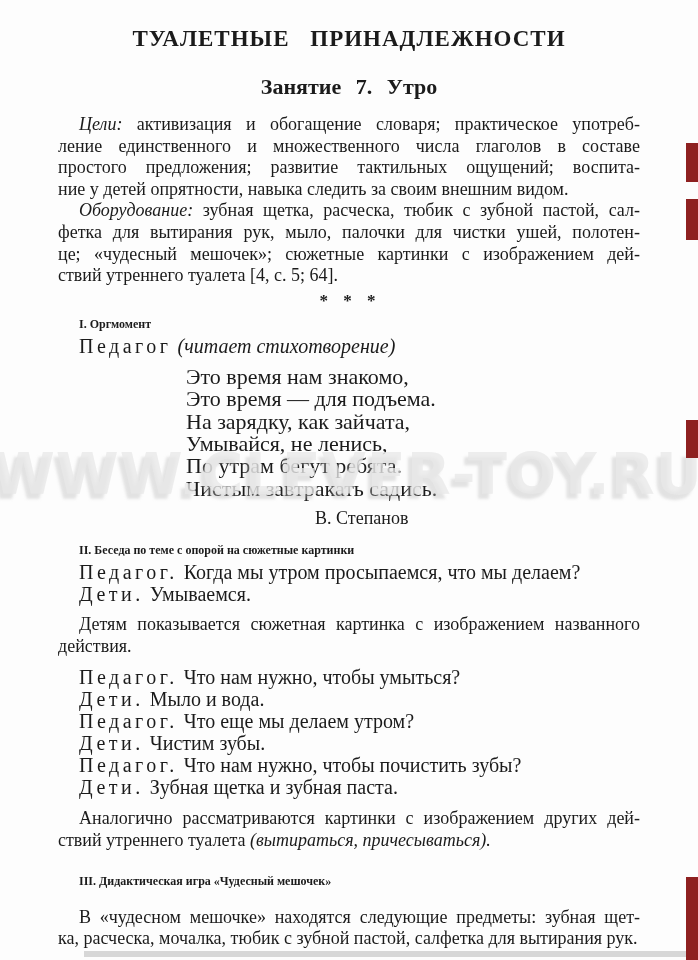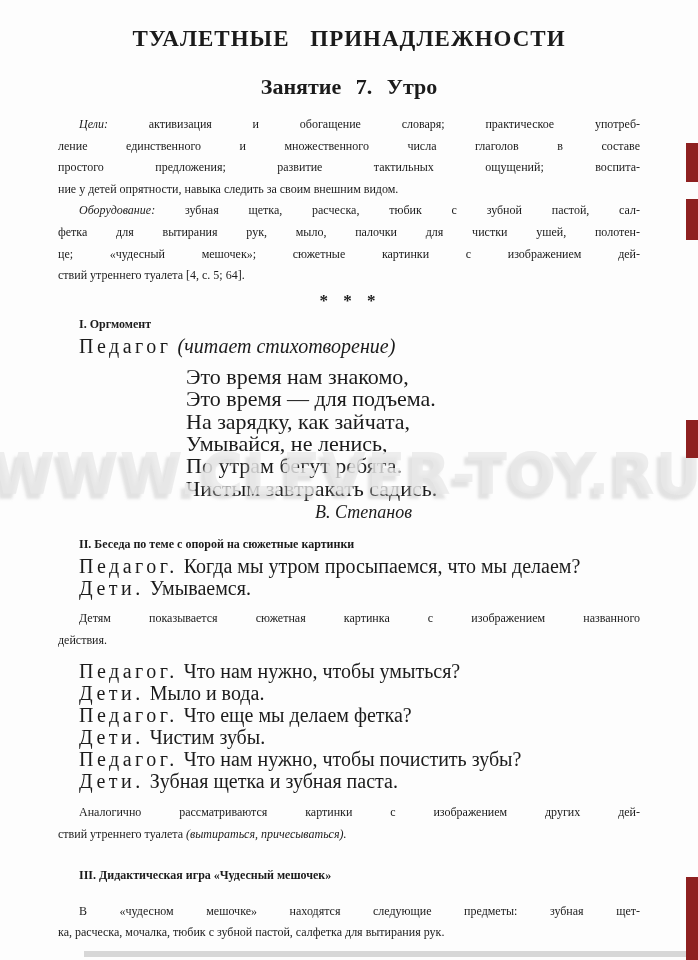--- a/index.html
+++ b/index.html
@@ -14,36 +14,36 @@
     overflow:hidden;
   }
   .chapter-title{
     text-align:center;font-weight:bold;font-size:23px;
     letter-spacing:1px;word-spacing:14px;line-height:26px;
   }
   .lesson-title{
     text-align:center;font-weight:bold;font-size:22px;
     word-spacing:9px;margin-top:22px;line-height:25px;
   }
-  .para{font-size:12px;line-height:21.6px;}
+  .para{font-size:18px;line-height:21.6px;}
   .mt{margin-top:15px;}
   .jl{text-align:justify;text-align-last:justify;}
   .ll{text-align:left;}
   .ind{padding-left:21px;}
   .lead{font-style:italic;}
   .sep{
     text-align:center;font-weight:bold;font-size:17px;
     letter-spacing:3px;word-spacing:5px;margin:5px 0 3px 0;line-height:18px;
   }
   .heading{font-size:12px;font-weight:bold;padding-left:21px;line-height:22px;}
   .speaker{letter-spacing:3.5px;margin-right:6px;}
   .dline{font-size:20px;line-height:22px;padding-left:21px;}
   .note{font-style:italic;}
   .poem{margin-left:128px;margin-top:9px;font-size:22px;line-height:22.4px;}
-  .poem-author{font-style:italic;margin-left:257px;font-size:18px;line-height:22px;margin-top:1px;}
+  .poem-author{margin-left:257px;font-size:18px;line-height:22px;margin-top:7px;}
   .watermark{
     position:absolute;left:-8px;top:441px;z-index:6;
     font-family:"DejaVu Sans", sans-serif;font-weight:bold;
     font-size:57px;letter-spacing:1px;white-space:nowrap;
     color:rgba(232,232,232,0.78);
     text-shadow:-4px 5px 3px rgba(185,185,185,0.40);
     pointer-events:none;
   }
   .scan-mark{position:absolute;right:0;width:12px;z-index:7;}
   .mark1{top:143px;height:39px;}
@@ -109,21 +109,21 @@
     <div class="ll">действия.</div>
   </div>
 
   <div class="dline">
     <span class="speaker">Педагог.</span><span>Что нам нужно, чтобы умыться?</span>
   </div>
   <div class="dline">
     <span class="speaker">Дети.</span><span>Мыло и вода.</span>
   </div>
   <div class="dline">
-    <span class="speaker">Педагог.</span><span>Что еще мы делаем фетка?</span>
+    <span class="speaker">Педагог.</span><span>Что еще мы делаем утром?</span>
   </div>
   <div class="dline">
     <span class="speaker">Дети.</span><span>Чистим зубы.</span>
   </div>
   <div class="dline">
     <span class="speaker">Педагог.</span><span>Что нам нужно, чтобы почистить зубы?</span>
   </div>
   <div class="dline">
     <span class="speaker">Дети.</span><span>Зубная щетка и зубная паста.</span>
   </div>

